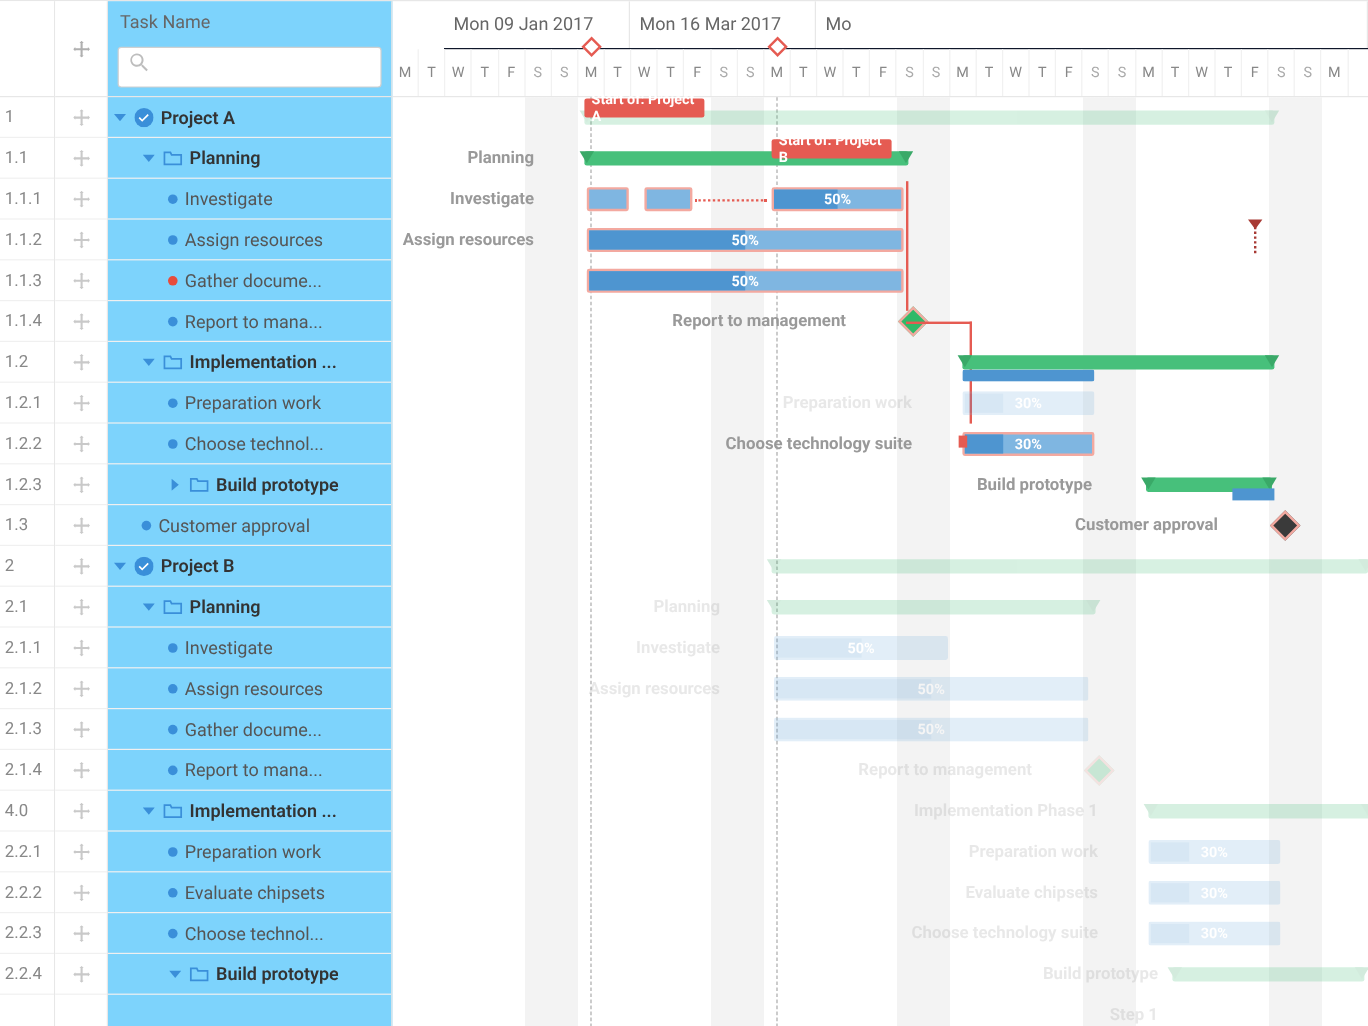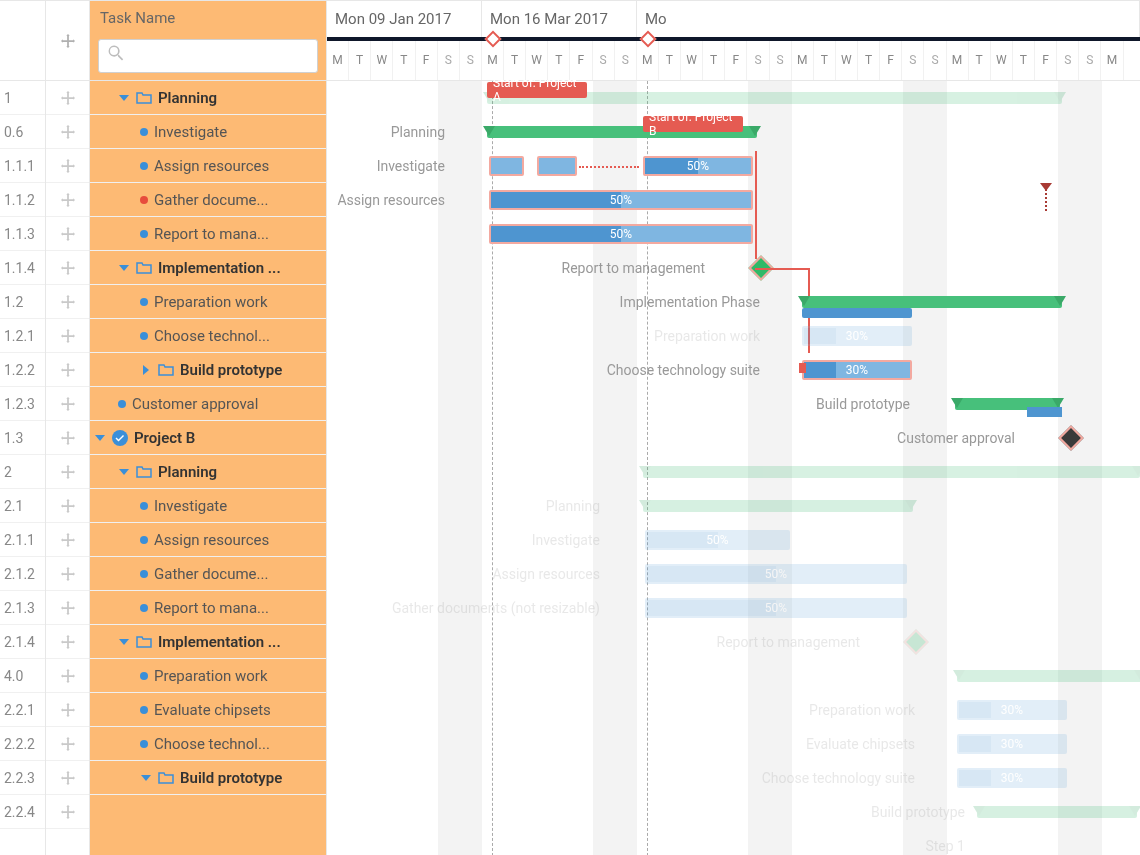--- a/index.html
+++ b/index.html
@@ -27,21 +27,21 @@
   .drag-col {
     width: 44px;
     flex: 0 0 44px;
     border-right: 1px solid #e7e7e7;
     background: #fff;
   }
   .name-col {
     width: 237px;
     flex: 0 0 237px;
     border-right: 1px solid #e7e7e7;
-    background: #fdba74;
+    background: #7dd3fc;
     overflow: hidden;
   }
 
   .hdr {
     height: 80px;
     border-bottom: 1px solid #e7e7e7;
     display: flex;
     align-items: center;
     justify-content: center;
     position: relative;
@@ -148,21 +148,22 @@
 
   .tl-hdr {
     height: 80px;
     border-bottom: 1px solid #e7e7e7;
     display: flex;
     flex-direction: column;
   }
   .tl-weeks {
     flex: 1 1 50%;
     display: flex;
-    border-bottom: 4px solid #0f172a;
+    border-bottom: 1px solid #0f172a;
+    margin-left: 43px;
   }
   .tl-week {
     width: 155px;
     flex: 0 0 155px;
     border-right: 1px solid #e7e7e7;
     display: flex; align-items: center;
     padding-left: 8px;
     color: #666;
     font-size: 15px;
     white-space: nowrap;
@@ -321,21 +322,21 @@
 </style>
 </head>
 <body>
 
 <div class="app">
 
   <div class="wbs-col">
     <div class="hdr"></div>
     <div id="wbs-rows">
         <div class="row">1</div>
-        <div class="row">0.6</div>
+        <div class="row">1.1</div>
         <div class="row">1.1.1</div>
         <div class="row">1.1.2</div>
         <div class="row">1.1.3</div>
         <div class="row">1.1.4</div>
         <div class="row">1.2</div>
         <div class="row">1.2.1</div>
         <div class="row">1.2.2</div>
         <div class="row">1.2.3</div>
         <div class="row">1.3</div>
         <div class="row">2</div>
@@ -480,20 +481,36 @@
       <div class="search-wrap">
         <input class="search" placeholder="" style="">
         <span class="search-icon">
           <svg width="16" height="16" viewBox="0 0 16 16" fill="#bdbdbd">
               <path d="M11.4 10h-.8l-.3-.3A5.5 5.5 0 1 0 9.7 10.3l.3.3v.8l4 4 1.2-1.2-4-4zM6 10a4 4 0 1 1 0-8 4 4 0 0 1 0 8z"></path>
             </svg>
         </span>
       </div>
     </div>
     <div id="name-rows">
+        <div class="row">
+          <div class="tree-item ind-0">
+            <span class="caret">
+              <svg viewBox="0 0 10 10">
+                <path d="M0 2l5 6 5-6z"></path>
+              </svg>
+            </span>
+            <span class="proj-icon check">
+              <svg viewBox="0 0 16 16" width="16" height="16">
+                <circle cx="8" cy="8" r="8"></circle>
+                <path fill="#fff" d="M6.5 11.5L3.5 8.5l1-1 2 2 4.5-4.5 1 1z"></path>
+              </svg>
+            </span>
+            <span class="task-label bold">Project A</span>
+          </div>
+        </div>
         <div class="row">
           <div class="tree-item ind-1">
             <span class="caret">
               <svg viewBox="0 0 10 10">
                 <path d="M0 2l5 6 5-6z"></path>
               </svg>
             </span>
             <span class="proj-icon folder">
               <svg viewBox="0 0 16 16" width="16" height="16">
                 <path d="M1 3h5l1 2h8v8H1z" fill="none" stroke="#3a8fd9" stroke-width="1.5"></path>
@@ -721,21 +738,21 @@
           <div class="tl-day">M</div>
           <div class="tl-day">T</div>
           <div class="tl-day">W</div>
           <div class="tl-day">T</div>
           <div class="tl-day">F</div>
           <div class="tl-day wknd">S</div>
           <div class="tl-day wknd">S</div>
           <div class="tl-day">M</div>
         </div>
     </div>
-    <div class="tl-body" style="height:775px;">
+    <div class="tl-body" style="height:775px;font-weight:bold;">
       <div class="tl-grid"></div>
       <div class="today-line"></div>
       <div class="base-line"></div>
 
       <div class="tl-row">
         <div class="bar summary faded" style="left:160px; width:575px;"></div>
         <div class="bar constraint" style="left:160px; width:100px;">Start of: Project A</div>
       </div>
 
       <div class="tl-row">
@@ -774,21 +791,20 @@
       <div class="tl-row">
         <div class="bar-label" style="right:425px;">Report to management</div>
         <div class="milestone green" style="left:425px;"></div>
 
         <div class="dep-line" style="left:428px; top:-100px; width:2px; height:108px;"></div>
         <div class="dep-line" style="left:428px; top:17px; width:55px; height:2px;"></div>
         <div class="dep-line" style="left:481px; top:17px; width:2px; height:85px;"></div>
       </div>
 
       <div class="tl-row">
-        <div class="bar-label" style="right:370px;">Implementation Phase</div>
         <div class="bar summary" style="left:475px; width:260px;"></div>
         <div class="bar task plain" style="left:475px; width:110px; height:10px; top:23px; background:#4e95d0;"></div>
       </div>
 
       <div class="tl-row">
         <div class="bar-label faded" style="right:370px;">Preparation work</div>
         <div class="bar task plain faded" style="left:475px; width:110px;">
             <div class="prog" style="width:30%;"></div>
             <span class="pct">30%</span>
           </div>
@@ -833,33 +849,33 @@
 
       <div class="tl-row">
         <div class="bar-label faded" style="right:530px;">Assign resources</div>
         <div class="bar task plain faded" style="left:318px; width:262px;">
             <div class="prog" style="width:50%;"></div>
             <span class="pct">50%</span>
           </div>
       </div>
 
       <div class="tl-row">
-        <div class="bar-label faded" style="right:530px;">Gather documents (not resizable)</div>
         <div class="bar task plain faded" style="left:318px; width:262px;">
             <div class="prog" style="width:50%;"></div>
             <span class="pct">50%</span>
           </div>
       </div>
 
       <div class="tl-row">
         <div class="bar-label faded" style="right:270px;">Report to management</div>
         <div class="milestone green faded" style="left:580px;"></div>
       </div>
 
       <div class="tl-row">
+        <div class="bar-label faded" style="right:215px;">Implementation Phase 1</div>
         <div class="bar summary faded" style="left:630px; width:185px;"></div>
       </div>
 
       <div class="tl-row">
         <div class="bar-label faded" style="right:215px;">Preparation work</div>
         <div class="bar task plain faded" style="left:630px; width:110px;">
             <div class="prog" style="width:30%;"></div>
             <span class="pct">30%</span>
           </div>
       </div>

